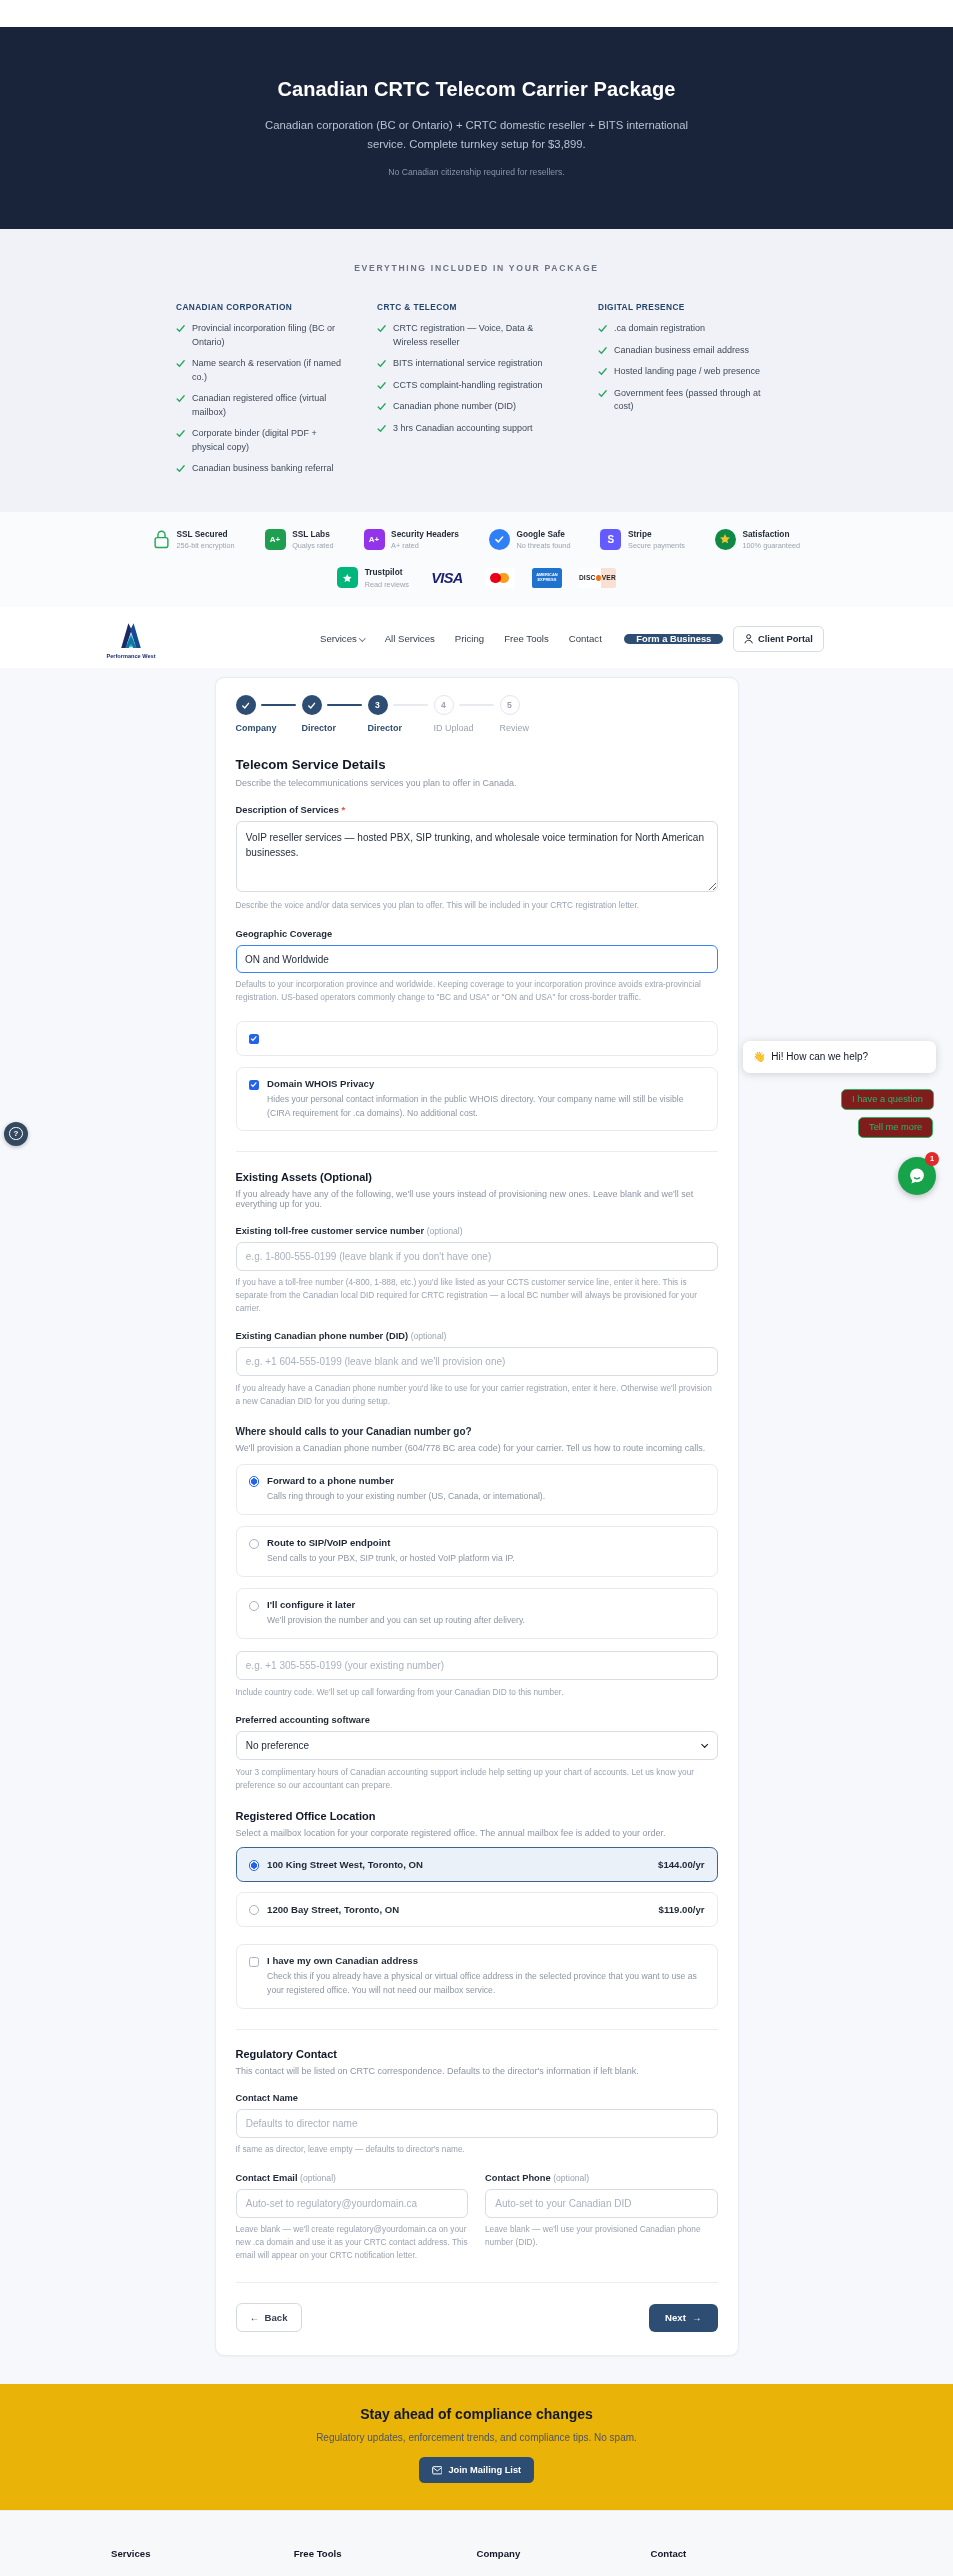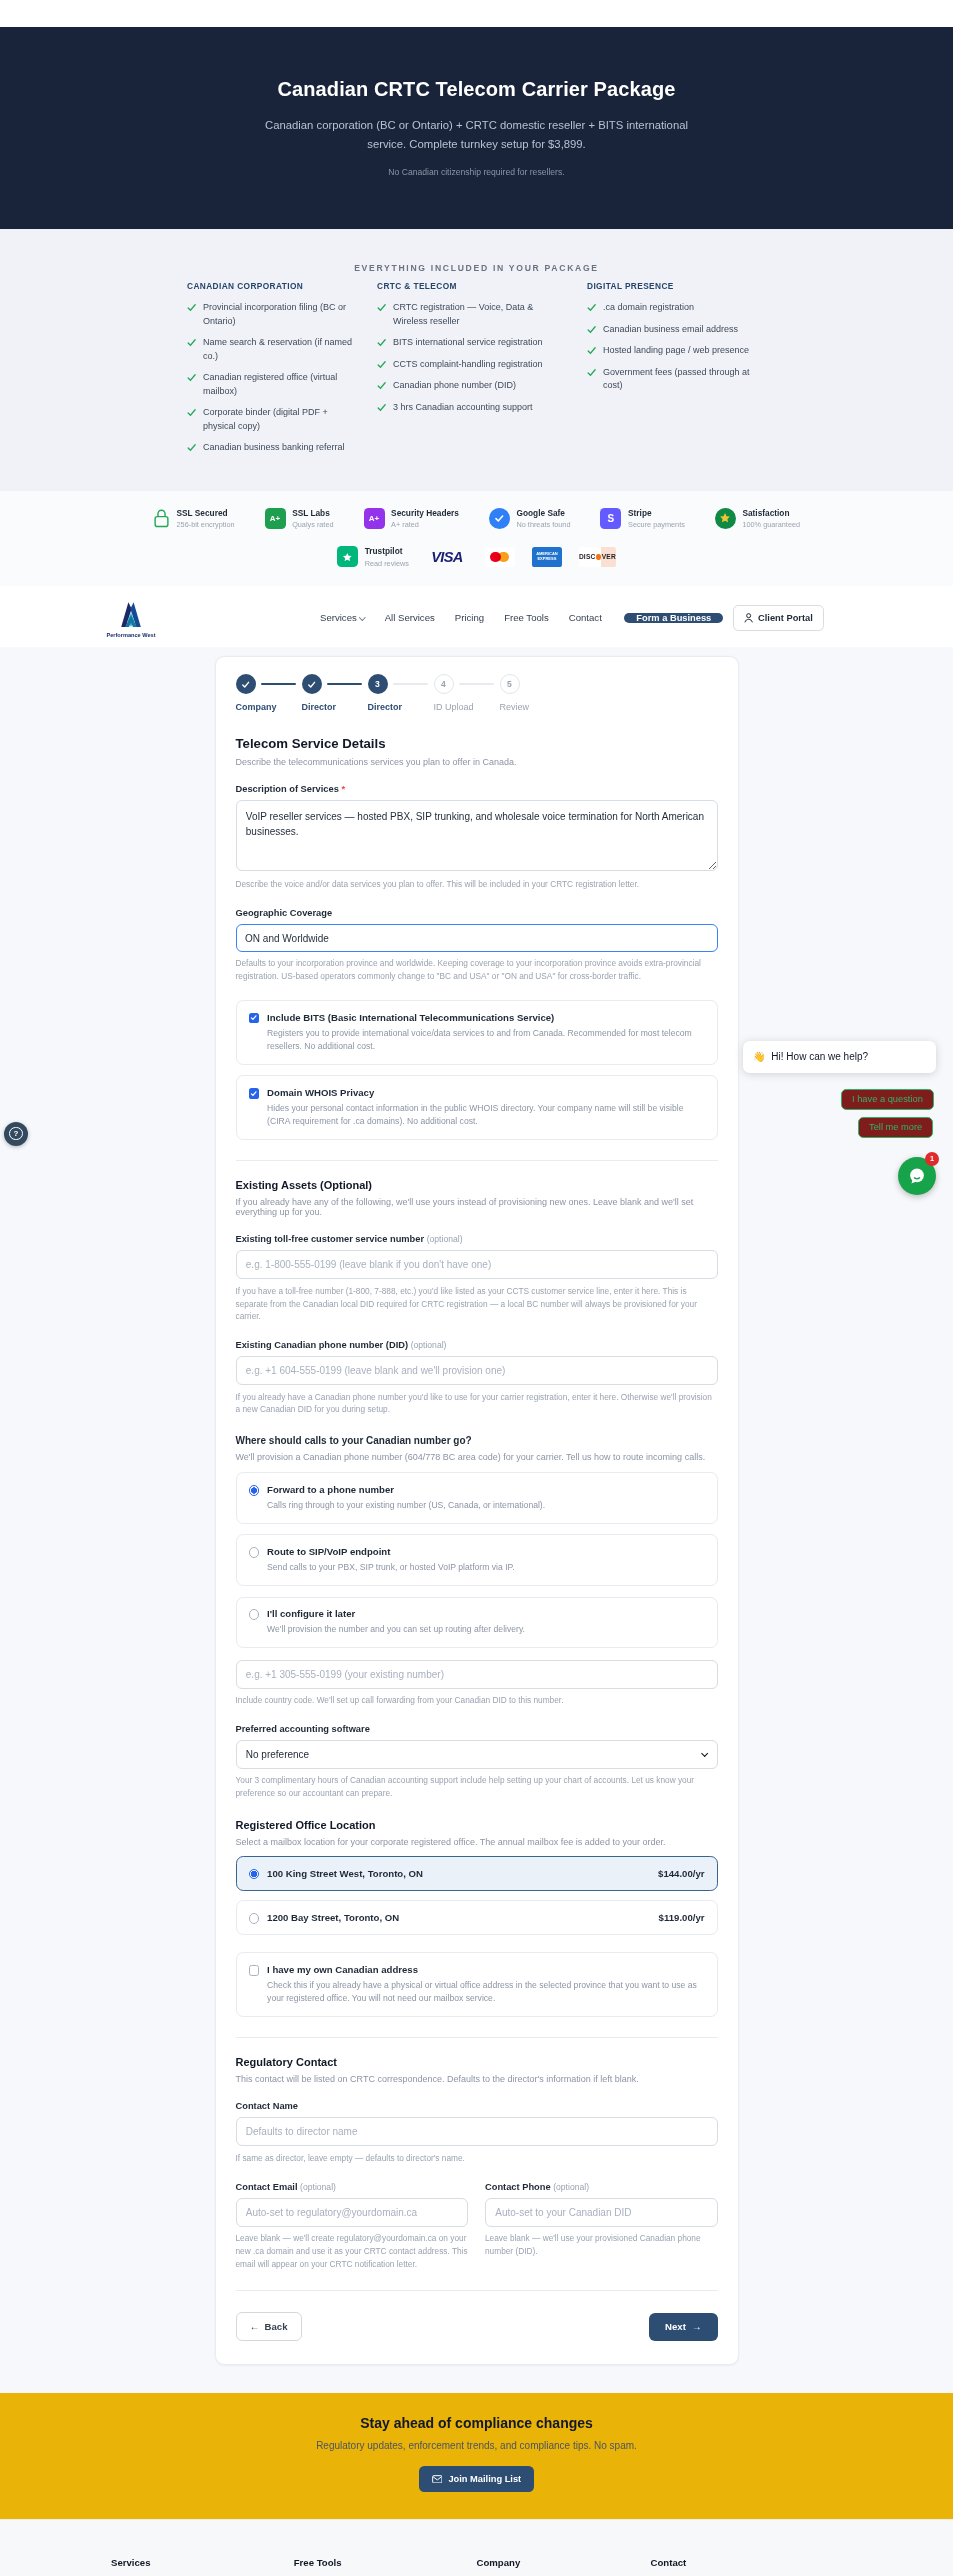--- a/index.html
+++ b/index.html
@@ -14,21 +14,21 @@
 
   
   .hero{margin-top:26.5px;height:202px;background:var(--navy-deep);color:#fff;display:flex;flex-direction:column;align-items:center;justify-content:center;text-align:center}
   .hero h1{font-size:20px;font-weight:bold;letter-spacing:0.1px}
   .hero .sub{margin-top:14.6px;font-size:11.3px;line-height:1.65;color:#b9c2d2;max-width:424px}
   .hero .note{margin-top:13.2px;font-size:8.6px;color:#8b95a8}
 
   
   .included{background:#f0f2f7;padding:34px 0 28px}
   .inc-head{text-align:center;font-size:8.6px;font-weight:bold;letter-spacing:1.7px;color:#6b7280}
-  .inc-cols{display:grid;grid-template-columns:165px 185px 179px;justify-content:center;column-gap:25px;margin-top:8px}
+  .inc-cols{display:grid;grid-template-columns:165px 185px 179px;justify-content:center;column-gap:36px;margin-top:29px}
   .inc-title{font-size:8.3px;font-weight:bold;letter-spacing:0.4px;color:#24456b;margin-bottom:10.6px}
   .inc-item{display:flex;gap:6.6px;font-size:9px;line-height:1.5;color:#3f4a5a;margin-bottom:8px}
   .ck-ic{width:9.3px;height:9.3px;flex:none;color:var(--green);margin-top:2px}
 
   
   .trust{background:#fafbfd;padding:17px 0 18.5px}
   .trust-row{display:flex;justify-content:center;align-items:center;gap:30px}
   .badge{display:flex;align-items:center;gap:6.6px}
   .badge-txt .t{font-size:8.3px;font-weight:bold;color:#1f2937}
   .badge-txt .s{font-size:7.3px;color:#9ca3af;margin-top:2.6px}
@@ -405,24 +405,20 @@
       <input class="input focused" value="ON and Worldwide" style="">
       <div class="helper">Defaults to your incorporation province and worldwide. Keeping coverage to your incorporation province avoids extra-provincial registration. US-based operators commonly change to "BC and USA" or "ON and USA" for cross-border traffic.</div>
 
       
       <div class="opt-card" style="margin-top:17px">
         <span class="cb on">
             <svg width="7.3" height="7.3" viewBox="0 0 16 16">
               <path d="M3 8.5l3.5 3.5L13 4" fill="none" stroke="#fff" stroke-width="2.6" stroke-linecap="round"></path>
             </svg>
           </span>
-        <div>
-            <div class="tt">Include BITS (Basic International Telecommunications Service)</div>
-            <div class="dd">Registers you to provide international voice/data services to and from Canada. Recommended for most telecom resellers. No additional cost.</div>
-          </div>
       </div>
 
       
       <div class="opt-card">
         <span class="cb on">
             <svg width="7.3" height="7.3" viewBox="0 0 16 16">
               <path d="M3 8.5l3.5 3.5L13 4" fill="none" stroke="#fff" stroke-width="2.6" stroke-linecap="round"></path>
             </svg>
           </span>
         <div>
@@ -432,21 +428,21 @@
       </div>
 
       <div class="divider"></div>
 
       
       <h3 class="f-h3">Existing Assets (Optional)</h3>
       <div class="f-sub">If you already have any of the following, we'll use yours instead of provisioning new ones. Leave blank and we'll set everything up for you.</div>
 
       <label class="f-label"><span>Existing toll-free customer service number</span> <span class="opt">(optional)</span></label>
       <input class="input" placeholder="e.g. 1-800-555-0199 (leave blank if you don't have one)" style="">
-      <div class="helper">If you have a toll-free number (1-800, 7-888, etc.) you'd like listed as your CCTS customer service line, enter it here. This is separate from the Canadian local DID required for CRTC registration — a local BC number will always be provisioned for your carrier.</div>
+      <div class="helper">If you have a toll-free number (4-800, 1-888, etc.) you'd like listed as your CCTS customer service line, enter it here. This is separate from the Canadian local DID required for CRTC registration — a local BC number will always be provisioned for your carrier.</div>
 
       <label class="f-label"><span>Existing Canadian phone number (DID)</span> <span class="opt">(optional)</span></label>
       <input class="input" placeholder="e.g. +1 604-555-0199 (leave blank and we'll provision one)" style="">
       <div class="helper">If you already have a Canadian phone number you'd like to use for your carrier registration, enter it here. Otherwise we'll provision a new Canadian DID for you during setup.</div>
 
       
       <h4 class="f-h4">Where should calls to your Canadian number go?</h4>
       <div class="f-sub">We'll provision a Canadian phone number (604/778 BC area code) for your carrier. Tell us how to route incoming calls.</div>
 
       <div class="opt-card">

